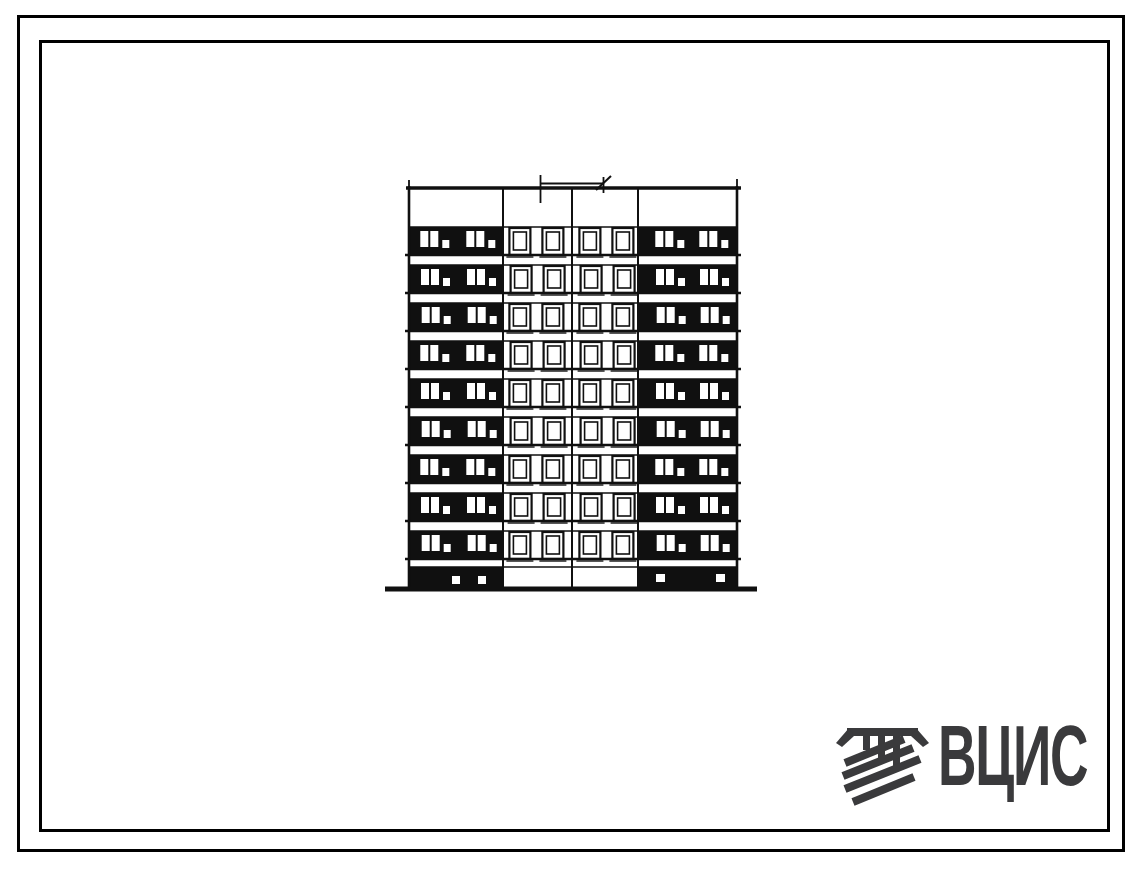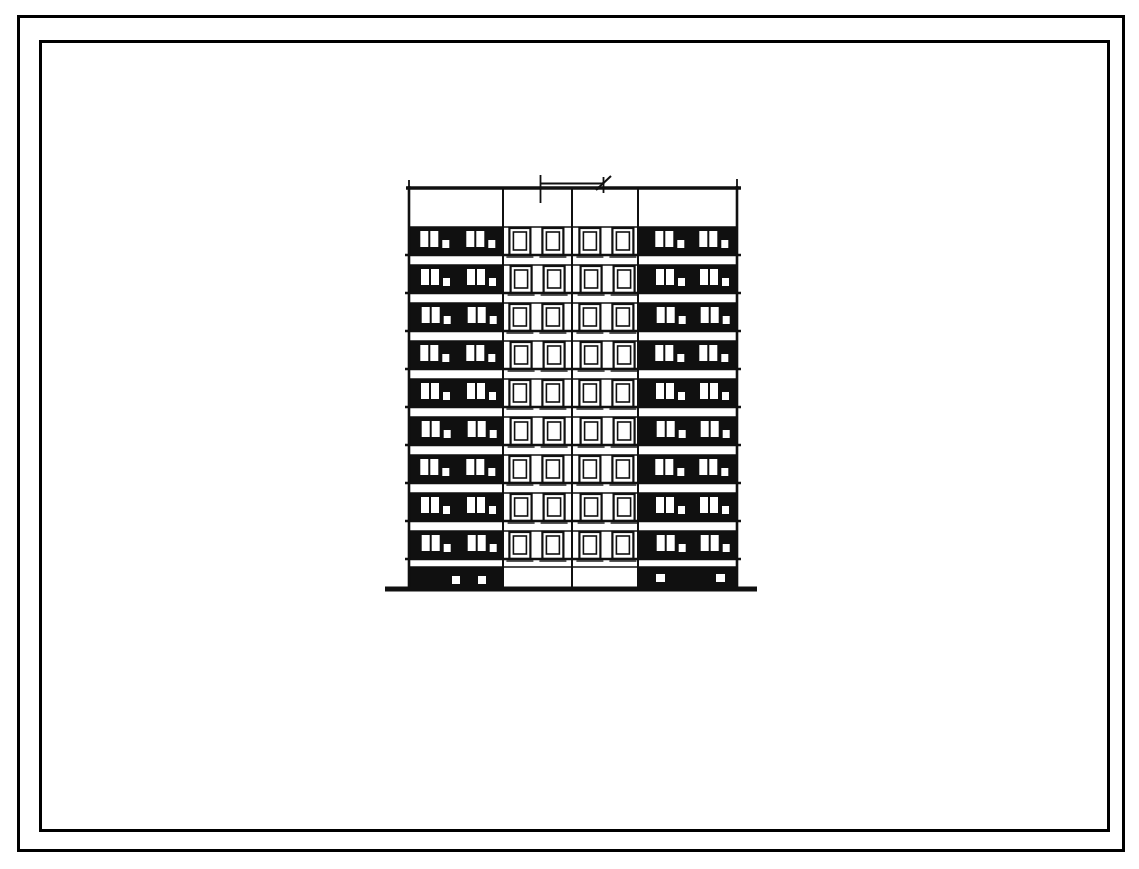--- a/index.html
+++ b/index.html
@@ -296,14 +296,36 @@
       <line x1="406" y1="188" x2="741" y2="188" stroke="#101010" stroke-width="3.5"></line>
       <line x1="409" y1="180" x2="409" y2="188" stroke="#101010" stroke-width="1.8"></line>
       <line x1="737" y1="179" x2="737" y2="188" stroke="#101010" stroke-width="1.8"></line>
       <line x1="540.5" y1="175" x2="540.5" y2="203" stroke="#101010" stroke-width="1.8"></line>
       <line x1="540" y1="183.5" x2="604" y2="183.5" stroke="#101010" stroke-width="1.8"></line>
       <line x1="603.5" y1="177" x2="603.5" y2="193" stroke="#101010" stroke-width="1.8"></line>
       <line x1="596" y1="190" x2="611" y2="176" stroke="#101010" stroke-width="2"></line>
       <line x1="385" y1="589" x2="757" y2="589" stroke="#101010" stroke-width="5"></line>
     </svg>
 
+  <div class="logo">
+    <svg class="logo-icon" viewBox="0 0 106 100" xmlns="http://www.w3.org/2000/svg">
+      <g>
+
+        <rect x="13" y="16" width="71" height="8" fill="#3a3a3c"></rect>
+
+        <polygon points="15,16 2,31 8,35 20,24" fill="#3a3a3c"></polygon>
+
+        <polygon points="82,16 95,31 89,35 77,24" fill="#3a3a3c"></polygon>
+
+        <rect x="29" y="24" width="7" height="14" fill="#3a3a3c"></rect>
+        <rect x="44" y="24" width="7" height="23" fill="#3a3a3c"></rect>
+        <rect x="59" y="24" width="7" height="33" fill="#3a3a3c"></rect>
+
+        <line x1="11" y1="51" x2="70" y2="27" stroke-width="8" stroke="#3a3a3c"></line>
+        <line x1="9" y1="64" x2="79" y2="36" stroke-width="8" stroke="#3a3a3c"></line>
+        <line x1="11" y1="77" x2="86" y2="47" stroke-width="8" stroke="#3a3a3c"></line>
+        <line x1="19" y1="90" x2="80" y2="65" stroke-width="8" stroke="#3a3a3c"></line>
+      </g>
+    </svg>
+    <span class="logo-text" style="color: rgb(58, 58, 60);">ВЦИС</span>
+  </div>
 
 </div>
 
 </body></html>

